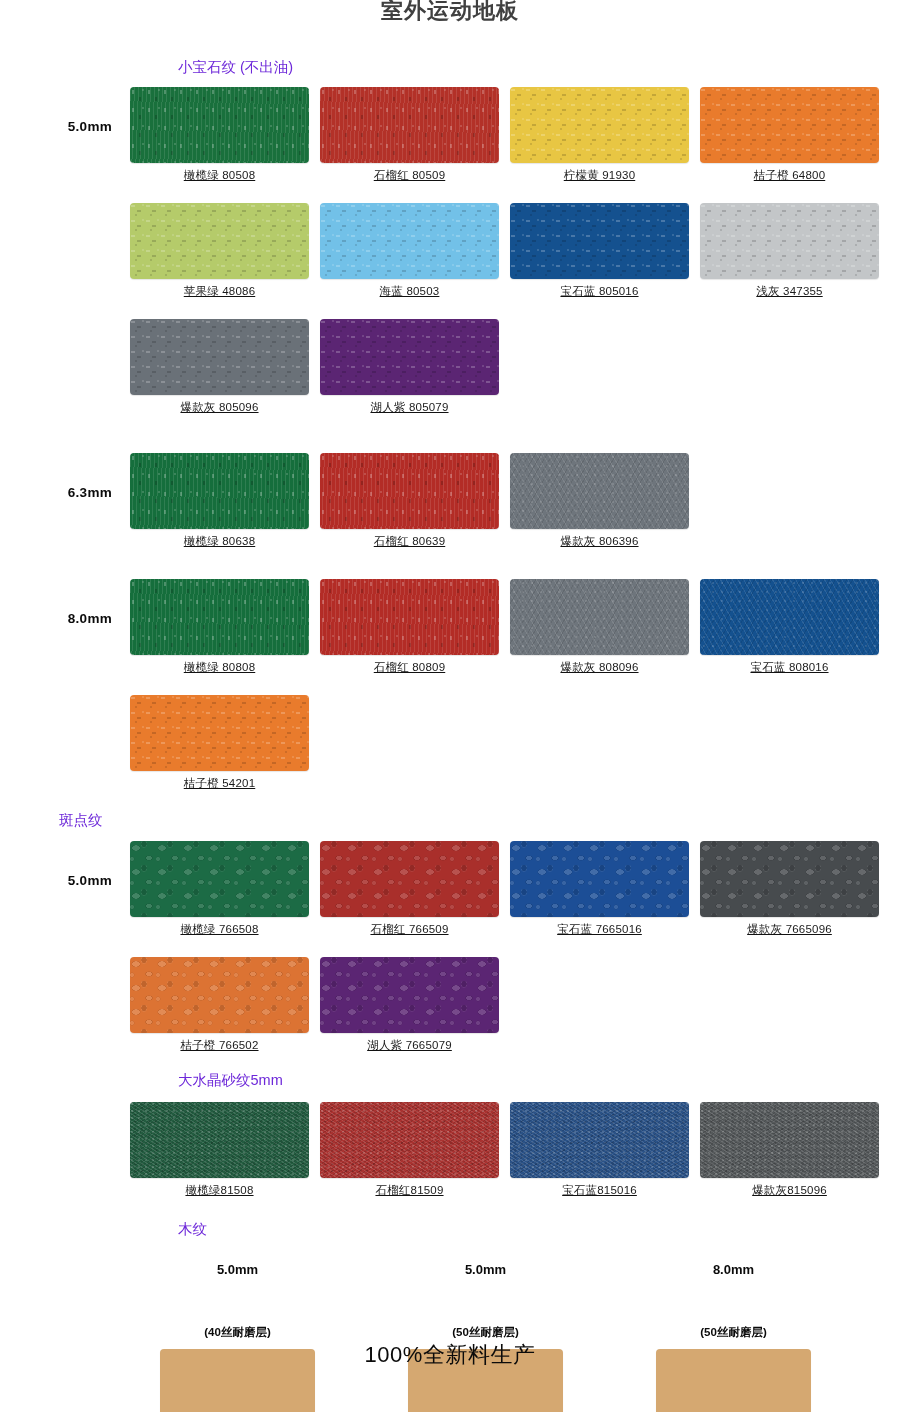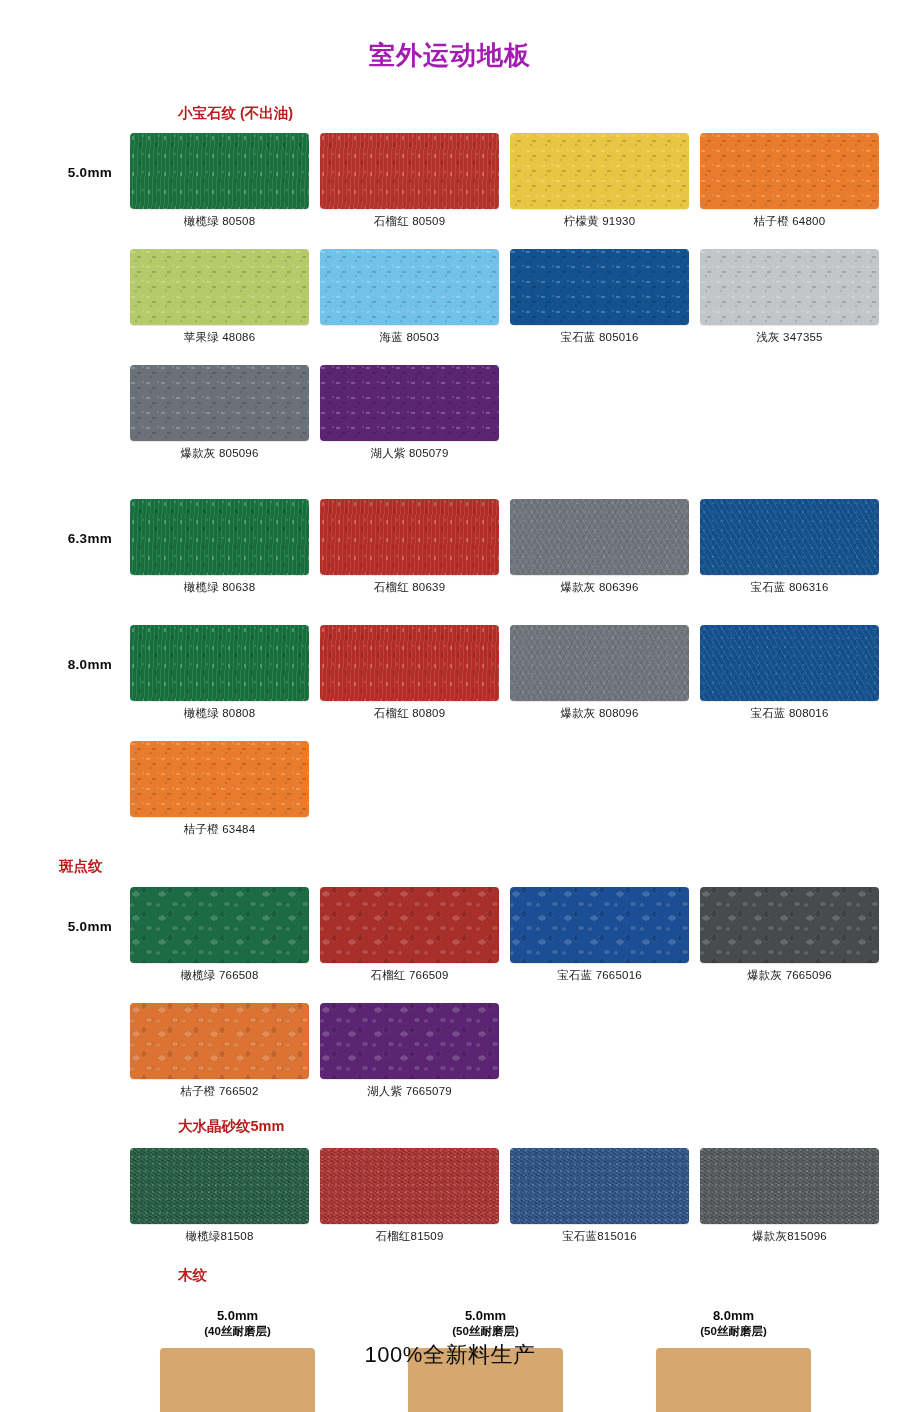--- a/index.html
+++ b/index.html
@@ -12,36 +12,35 @@
     height: 1412px;
     font-family: "Liberation Sans", "DejaVu Sans", sans-serif;
     color: #111111;
     position: relative;
     overflow: hidden;
   }
 
   
   .page-title {
     text-align: center;
-    font-size: 26px;
+    font-size: 22px;
     font-weight: 700;
     letter-spacing: 1px;
-    padding-top: 42px;
     line-height: 1;
-    color: #a21caf;
+    color: #404040;
   }
 
   
   .sheet {
     padding: 0 0 0 0;
   }
   .section-header {
     font-size: 14.5px;
-    font-weight: 700;
-    color: #b91c1c;
+    font-weight: 400;
+    color: #6d28d9;
     margin: 0 0 0 178px;
     line-height: 1;
   }
 
   
   .row {
     display: flex;
     align-items: flex-start;
   }
   .thickness-col {
@@ -52,20 +51,21 @@
     color: #0b0b0b;
     text-align: right;
     padding-right: 18px;
     box-sizing: border-box;
     padding-top: 32px;
     letter-spacing: .3px;
   }
   .cells {
     display: flex;
     flex: 1 1 auto;
+    text-decoration: underline;
   }
   .cell {
     width: 179px;
     flex: 0 0 179px;
     margin-right: 11px;
     position: relative;
   }
   .cell:last-child { margin-right: 0; }
 
   .swatch {
@@ -172,20 +172,21 @@
     font-size: 13px;
     font-weight: 700;
     line-height: 1.25;
     color: #0b0b0b;
     padding-bottom: 9px;
   }
   .wood-spec .sub {
     display: block;
     font-size: 11.5px;
     font-weight: 700;
+    margin-top: 47px;
   }
   .wood-swatch {
     width: 155px;
     height: 72px;
     border-radius: 4px;
     margin: 0 auto;
     overflow: hidden;
     position: relative;
     box-shadow: 0 1px 1px rgba(0,0,0,.10);
   }
@@ -312,71 +313,65 @@
           <div class="tex tex-gem-streak"></div>
         </div>
         <div class="caption">石榴红  80639</div>
       </div>
       <div class="cell">
         <div class="swatch" style="background:#6E757C">
           <div class="tex tex-honey"></div>
         </div>
         <div class="caption">爆款灰  806396</div>
       </div>
+    </div>
+  </div>
+
+  <div class="row-gap-md"></div>
+
+  <div class="row">
+    <div class="thickness-col">8.0mm</div>
+    <div class="cells">
+      <div class="cell">
+        <div class="swatch" style="background:#156E3C">
+          <div class="tex tex-gem-streak"></div>
+        </div>
+        <div class="caption">橄榄绿  80808</div>
+      </div>
+      <div class="cell">
+        <div class="swatch" style="background:#B32C26">
+          <div class="tex tex-gem-streak"></div>
+        </div>
+        <div class="caption">石榴红  80809</div>
+      </div>
+      <div class="cell">
+        <div class="swatch" style="background:#6E757C">
+          <div class="tex tex-honey"></div>
+        </div>
+        <div class="caption">爆款灰  808096</div>
+      </div>
       <div class="cell">
         <div class="swatch" style="background:#14518F">
           <div class="tex tex-honey"></div>
         </div>
-        <div class="caption">宝石蓝  806316</div>
-      </div>
-    </div>
-  </div>
-
-  <div class="row-gap-md"></div>
-
-  <div class="row">
-    <div class="thickness-col">8.0mm</div>
-    <div class="cells">
-      <div class="cell">
-        <div class="swatch" style="background:#156E3C">
-          <div class="tex tex-gem-streak"></div>
-        </div>
-        <div class="caption">橄榄绿  80808</div>
-      </div>
-      <div class="cell">
-        <div class="swatch" style="background:#B32C26">
-          <div class="tex tex-gem-streak"></div>
-        </div>
-        <div class="caption">石榴红  80809</div>
-      </div>
-      <div class="cell">
-        <div class="swatch" style="background:#6E757C">
-          <div class="tex tex-honey"></div>
-        </div>
-        <div class="caption">爆款灰  808096</div>
-      </div>
-      <div class="cell">
-        <div class="swatch" style="background:#14518F">
-          <div class="tex tex-honey"></div>
-        </div>
         <div class="caption">宝石蓝  808016</div>
       </div>
     </div>
   </div>
 
   <div class="row-gap-sm"></div>
 
   <div class="row">
     <div class="thickness-col"></div>
     <div class="cells">
       <div class="cell">
         <div class="swatch" style="background:#E97B2C">
           <div class="tex tex-gem"></div>
         </div>
-        <div class="caption">桔子橙  63484</div>
+        <div class="caption">桔子橙  54201</div>
       </div>
     </div>
   </div>
 
   <div style="height:22px"></div>
   <div class="section-header" style="margin-left:59px">斑点纹</div>
   <div style="height:14px"></div>
 
   <div class="row">
     <div class="thickness-col">5.0mm</div>

